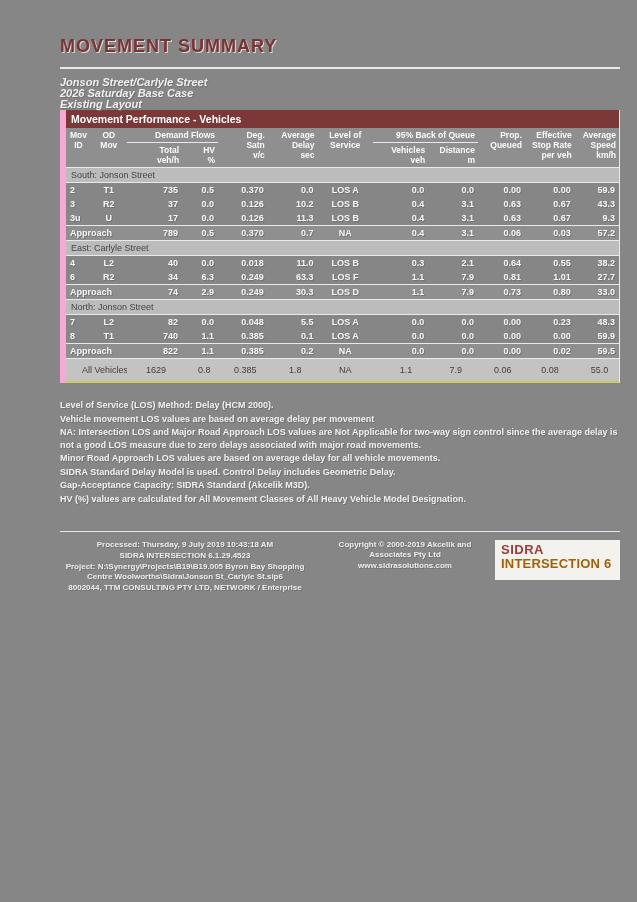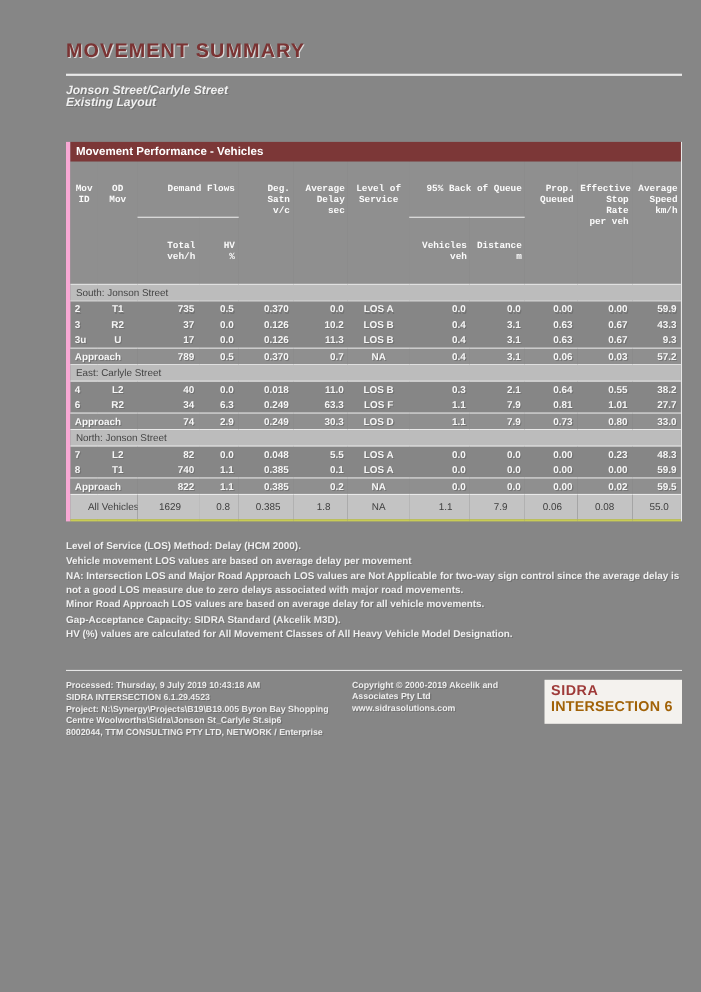--- a/index.html
+++ b/index.html
@@ -26,31 +26,30 @@
     font-size:12px;font-weight:bold;color:#f4f4f4;
     text-shadow:1px 1px 0 #6e6e6e;
   }
   .rule{height:2px;background:#e9e9e9;margin:2px 0 8px 0;}
   .info-lines div{
     font-size:11px;font-weight:bold;color:#efefef;
     line-height:11px;text-shadow:1px 1px 0 #707070;font-style:italic;
   }
 
   
-  .tbl-wrap{margin-top:30px;border-left:4px solid #f9a8d4;border-right:1px solid #e9e9e9;}
+  .tbl-wrap{border-left:6px solid #f9a8d4;border-right:1px solid #e9e9e9;}
   table{width:100%;border-collapse:collapse;table-layout:fixed;}
   .bar{
     background:#7c3737;color:#ffffff;font-size:10.5px;font-weight:bold;
     text-align:left;padding:3px 5px;
   }
   thead th{
     background:#8f8f8f;color:#fbfbfb;font-size:8.5px;font-weight:bold;
-    padding:20px 3px;vertical-align:top;white-space:pre-line;line-height:10px;
+    padding:2px 3px;vertical-align:top;white-space:pre-line;line-height:10px;
     border-bottom:1px solid #e9e9e9;
-    font-family:Liberation Mono, monospace;
   }
   thead th.num{text-align:right;}
   thead th.ctr{text-align:center;}
   tbody td{
     font-size:9px;font-weight:bold;color:#f6f6f6;
     padding:2px 4px;line-height:10px;white-space:nowrap;overflow:hidden;
     text-shadow:1px 1px 0 #737373;
   }
   tbody td.num{text-align:right;}
   tbody td.ctr{text-align:center;}
@@ -76,39 +75,40 @@
     line-height:12.5px;text-shadow:1px 1px 0 #707070;
     margin-bottom:1px;
   }
 
   
   .footer-sep{height:1px;background:#e6e6e6;margin:26px 0 8px 0;}
   .footer{display:flex;gap:10px;position:relative;}
   .fcol{font-size:8px;font-weight:bold;color:#ededed;line-height:10px;text-shadow:1px 1px 0 #707070;}
   .fcol.left{width:250px;flex:0 0 auto;}
   .fcol.right{width:170px;flex:0 0 auto;}
-  .fcol div{margin-bottom:1px;word-wrap:break-word;}
+  .fcol div{margin-bottom:1px;word-wrap:break-word;text-align:center;}
   .logo-box{
     position:absolute;right:0;top:0;width:125px;height:40px;
     background:#f4f2ee;padding:3px 6px;box-sizing:border-box;
   }
   .logo-line1{font-size:13px;font-weight:bold;color:#9e3a38;letter-spacing:0.5px;line-height:14px;}
   .logo-line2{font-size:13px;font-weight:bold;color:#a16207;letter-spacing:0.2px;line-height:14px;}
 </style>
 </head>
 <body>
 
 <div class="page">
 
   <div class="doc-title">MOVEMENT SUMMARY</div>
 
   <div class="rule"></div>
 
   <div class="info-lines">
       <div>Jonson Street/Carlyle Street</div>
+      <div>2026 Saturday Base Case</div>
       <div>Existing Layout</div>
     </div>
 
   <div class="tbl-wrap">
   <table>
     <colgroup>
       <col style="width:4.5%">
           <col style="width:6.5%">
           <col style="width:10%">
       <col style="width:6.5%">
@@ -322,20 +322,21 @@
           </tr>
         </tbody>
   </table>
   </div>
 
   <div class="notes">
       <div>Level of Service (LOS) Method: Delay (HCM 2000).</div>
       <div>Vehicle movement LOS values are based on average delay per movement</div>
       <div>NA: Intersection LOS and Major Road Approach LOS values are Not Applicable for two-way sign control since the average delay is not a good LOS measure due to zero delays associated with major road movements.</div>
       <div>Minor Road Approach LOS values are based on average delay for all vehicle movements.</div>
+      <div>SIDRA Standard Delay Model is used. Control Delay includes Geometric Delay.</div>
       <div>Gap-Acceptance Capacity: SIDRA Standard (Akcelik M3D).</div>
       <div>HV (%) values are calculated for All Movement Classes of All Heavy Vehicle Model Designation.</div>
     </div>
 
   <div class="footer-sep"></div>
 
   <div class="footer">
     <div class="fcol left" id="footer-left">
         <div>Processed: Thursday, 9 July 2019 10:43:18 AM</div>
         <div>SIDRA INTERSECTION 6.1.29.4523</div>

